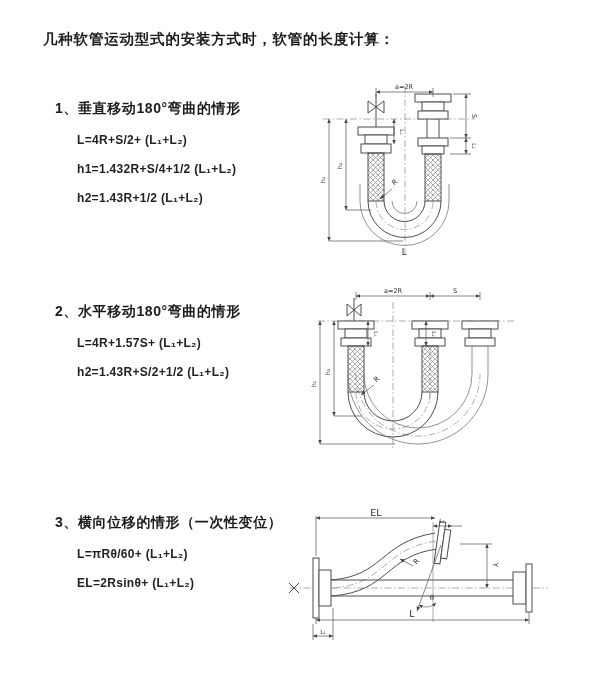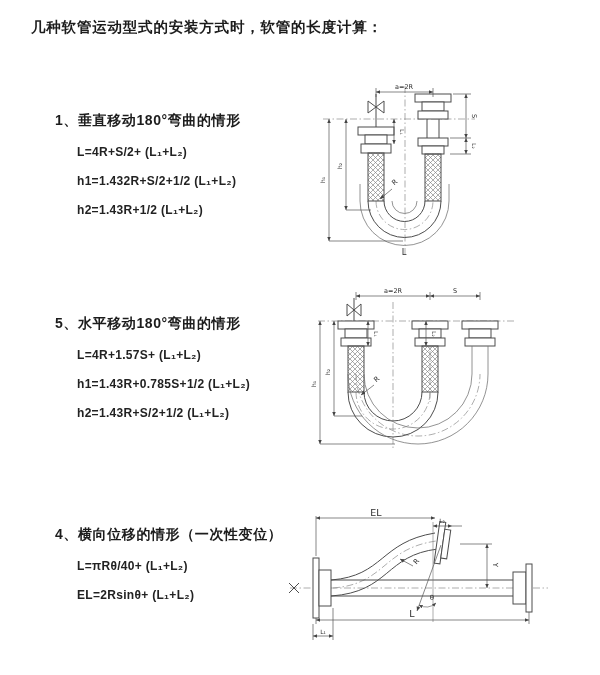--- a/index.html
+++ b/index.html
@@ -1,19 +1,19 @@
 <!DOCTYPE html>
 <html><head>
 <meta charset="utf-8">
 <style>
   html,body{margin:0;padding:0;}
   body{background:#ffffff;font-family:"Liberation Sans","DejaVu Sans",sans-serif;}
   .page{position:relative;width:600px;height:675px;background:#fff;overflow:hidden;color:#1d1d1d;}
-  .title{position:absolute;left:31px;top:18px;margin:0;font-size:14.5px;font-weight:700;letter-spacing:.8px;color:#1c1c1c;}
-  .sec{position:absolute;left:55px;width:300px;margin-top:12px;}
+  .title{position:absolute;left:31px;top:18px;margin:12px;font-size:14.5px;font-weight:700;letter-spacing:.8px;color:#1c1c1c;}
+  .sec{position:absolute;left:55px;width:300px;}
   .sec-h{font-size:14px;font-weight:700;letter-spacing:.6px;margin:0 0 13px 0;color:#1c1c1c;}
   .formula{margin:0 0 10px 22px;font-size:12px;line-height:19px;font-weight:600;letter-spacing:.3px;color:#222;
            font-family:"Liberation Sans","DejaVu Sans",sans-serif;}
   .diagram{position:absolute;text-align:center;}
   svg{display:block;}
   svg text{fill:#2e2e2e;font-family:"DejaVu Sans",sans-serif;}
   .draw{stroke:#4d4d4d;stroke-width:1;fill:none;}
   .draw2{stroke:#777;stroke-width:.8;fill:none;}
   .dim{stroke:#555;stroke-width:.7;fill:none;}
   .cl{stroke:#8a8a8a;stroke-width:.7;fill:none;stroke-dasharray:7 2.5 1.5 2.5;}
@@ -22,34 +22,33 @@
 </head>
 <body>
 
 <div class="page">
 
   <h1 class="title">几种软管运动型式的安装方式时，软管的长度计算：</h1>
 
   <section class="sec" style="top:100px">
     <div class="sec-h">1、垂直移动180°弯曲的情形</div>
     <div class="formula">L=4R+S/2+ (L₁+L₂)</div>
-    <div class="formula">h1=1.432R+S/2+1/2 (L₁+L₂)</div>
+    <div class="formula">h1=1.432R+S/4+1/2 (L₁+L₂)</div>
     <div class="formula">h2=1.43R+1/2 (L₁+L₂)</div>
   </section>
 
   <section class="sec" style="top:303px">
-    <div class="sec-h">5、水平移动180°弯曲的情形</div>
+    <div class="sec-h">2、水平移动180°弯曲的情形</div>
     <div class="formula">L=4R+1.57S+ (L₁+L₂)</div>
-    <div class="formula">h1=1.43R+0.785S+1/2 (L₁+L₂)</div>
     <div class="formula">h2=1.43R+S/2+1/2 (L₁+L₂)</div>
   </section>
 
   <section class="sec" style="top:514px">
-    <div class="sec-h">4、横向位移的情形（一次性变位）</div>
-    <div class="formula">L=πRθ/40+ (L₁+L₂)</div>
+    <div class="sec-h">3、横向位移的情形（一次性变位）</div>
+    <div class="formula">L=πRθ/60+ (L₁+L₂)</div>
     <div class="formula">EL=2Rsinθ+ (L₁+L₂)</div>
   </section>
 
   <div class="diagram" style="left:313px;top:80px">
     <svg width="215" height="182" viewBox="0 0 215 182">
       <defs>
         <marker id="a1" viewBox="0 0 10 10" refX="9" refY="5" markerWidth="7" markerHeight="7" orient="auto-start-reverse">
           <path d="M0,1 L9,5 L0,9 Z" fill="#444"></path>
         </marker>
         <pattern id="b1" width="5" height="5" patternUnits="userSpaceOnUse">

